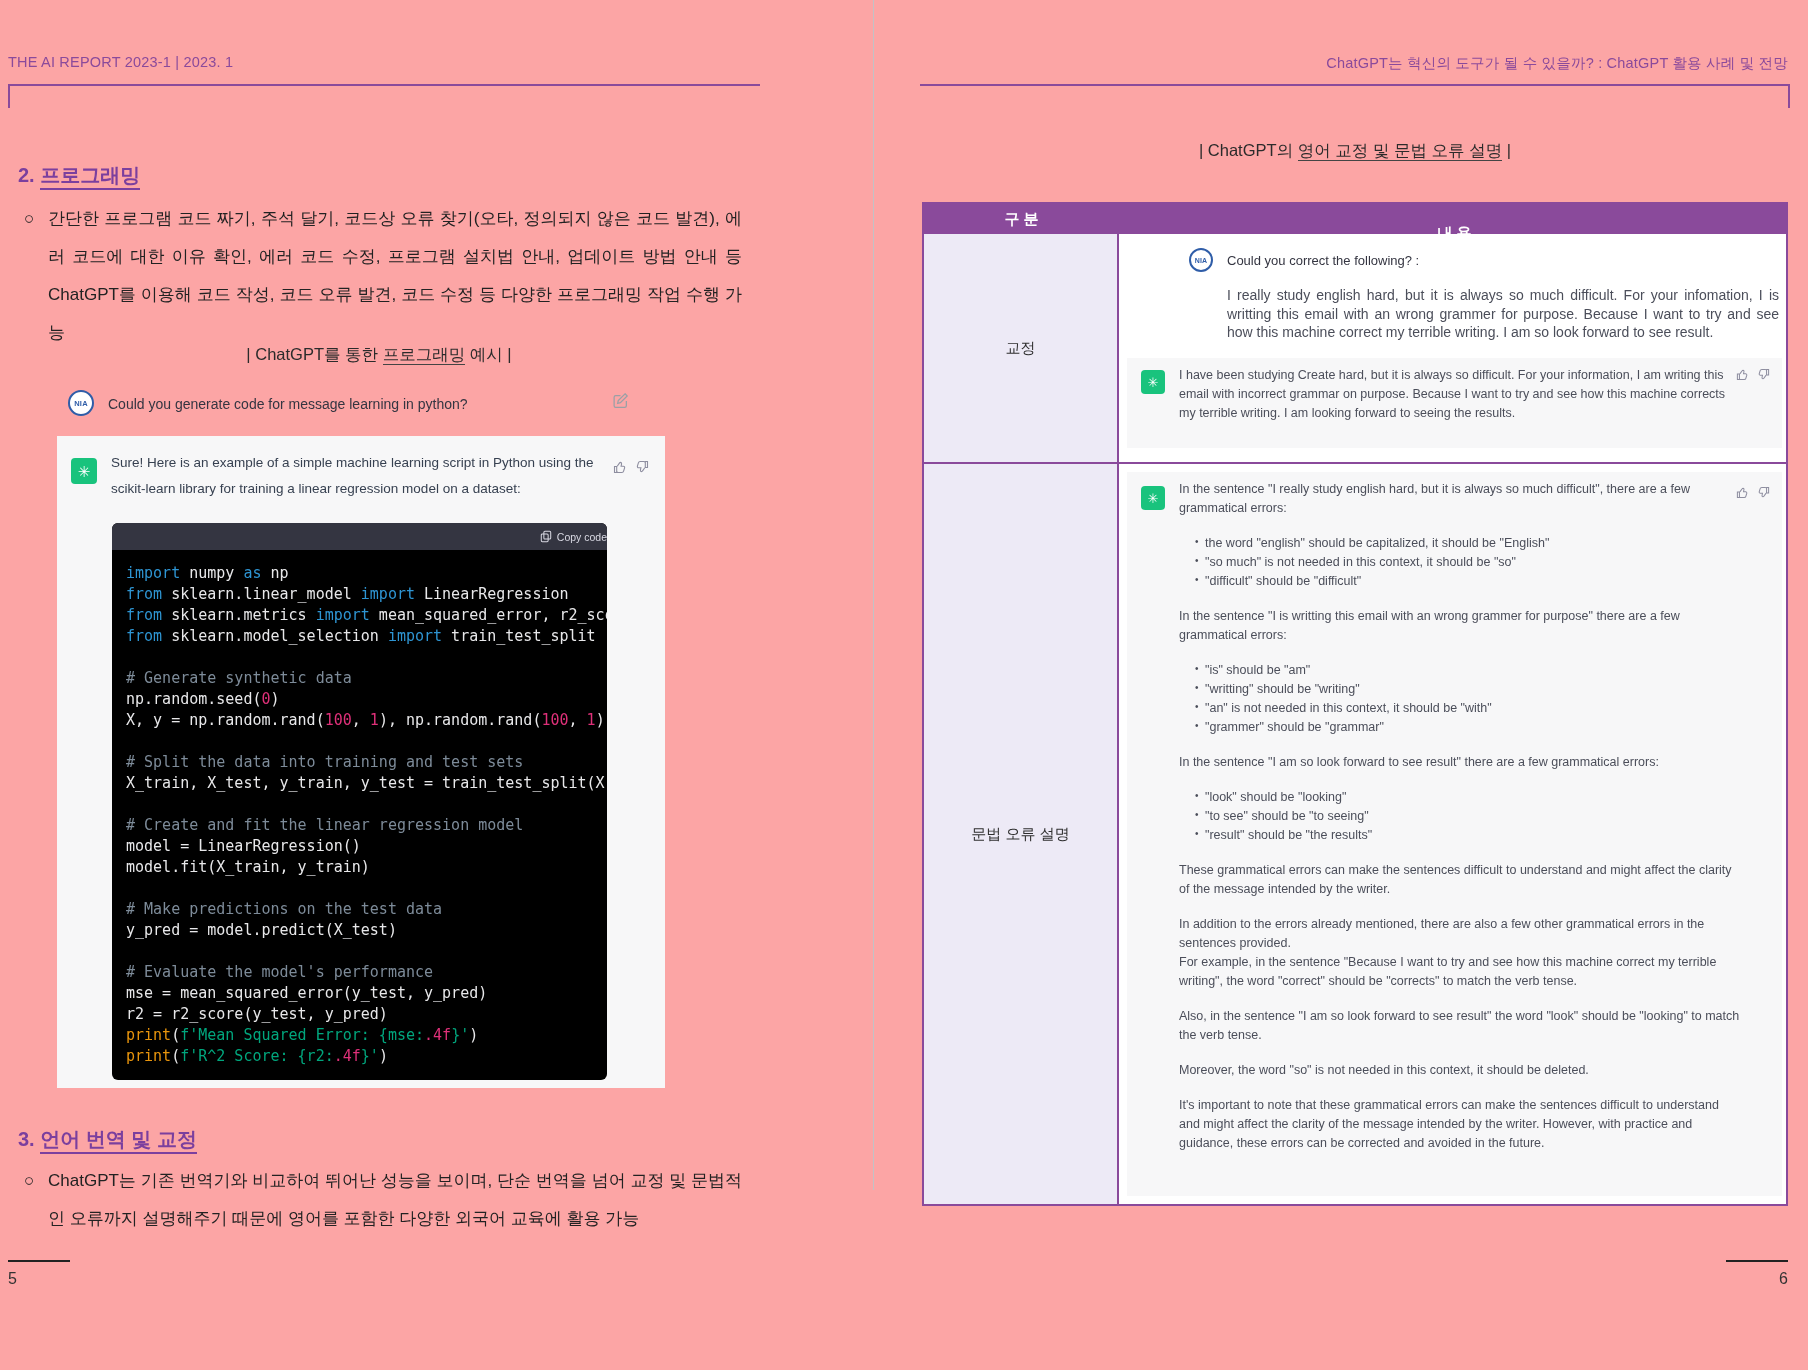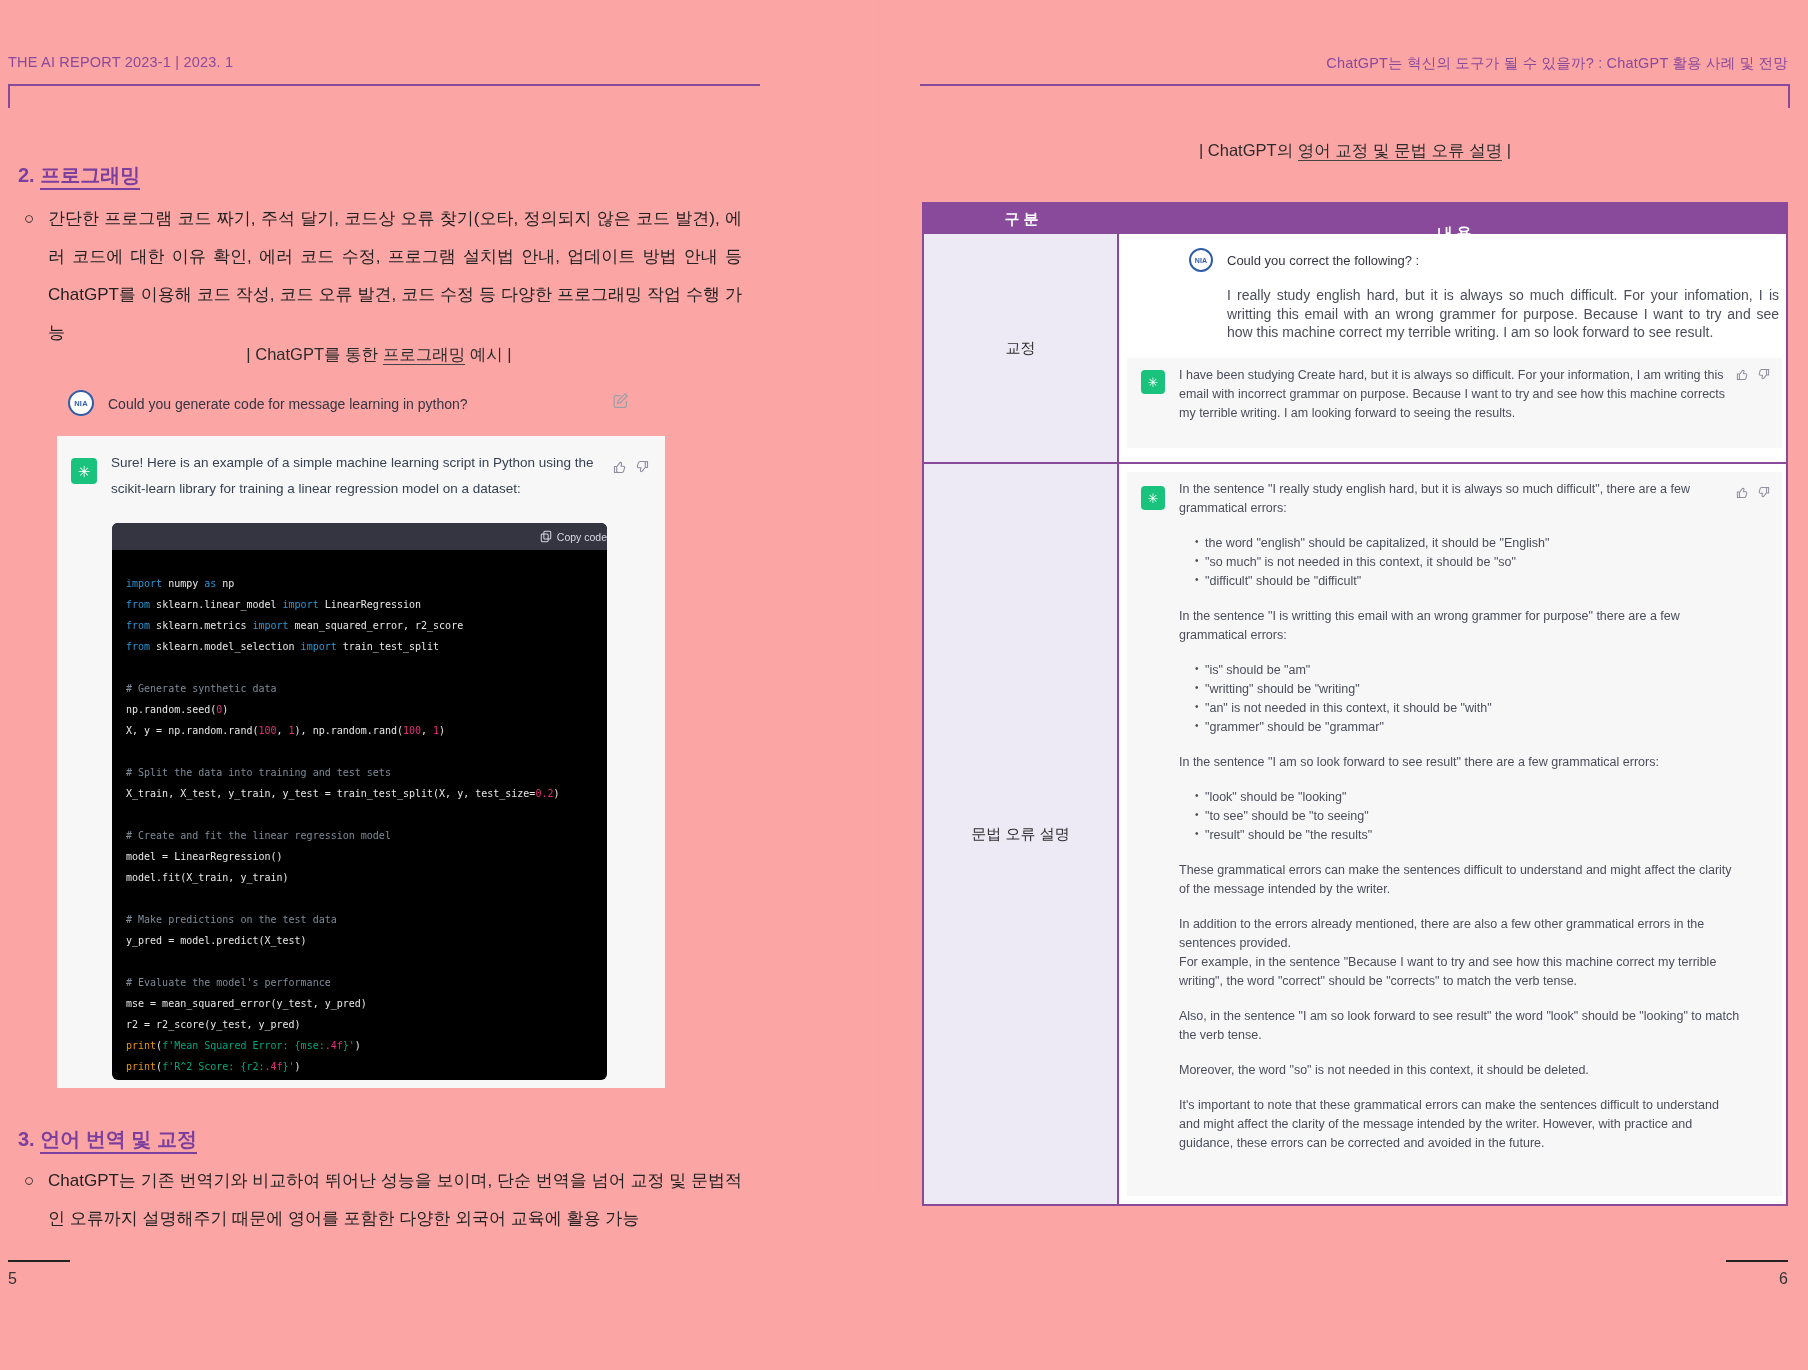--- a/index.html
+++ b/index.html
@@ -37,22 +37,22 @@
   .chat-q{font-size:14px;color:#343541;}
   .assistant-block{background:#f7f7f8;}
   .assistant-text{font-size:13.5px;line-height:26px;color:#374151;}
 
   .icon-btn svg{display:block;}
 
   .code-block{position:absolute;background:#000;border-radius:6px;overflow:hidden;}
   .code-header{height:27px;background:#343541;display:flex;align-items:center;justify-content:flex-end;
     padding:0 0;gap:5px;}
   .code-header .copy-label{font-size:10.5px;color:#d9d9e3;}
-  .code-body{padding:23px 14px;font-family:"DejaVu Sans Mono","Liberation Mono",monospace;
-    font-size:10px;line-height:21px;white-space:pre;}
+  .code-body{padding:13px 14px;font-family:"DejaVu Sans Mono","Liberation Mono",monospace;
+    font-size:15px;line-height:21px;white-space:pre;}
   .code-line{height:21px;}
   .tok-kw{color:#2e95d3;}
   .tok-pl{color:#e8e8ea;}
   .tok-cm{color:#7d8b99;}
   .tok-num{color:#df3079;}
   .tok-fn{color:#e9950c;}
   .tok-str{color:#00a67d;}
 
   
   .tbl{border:2px solid #8a4a9b;background:#fff;box-sizing:border-box;}

